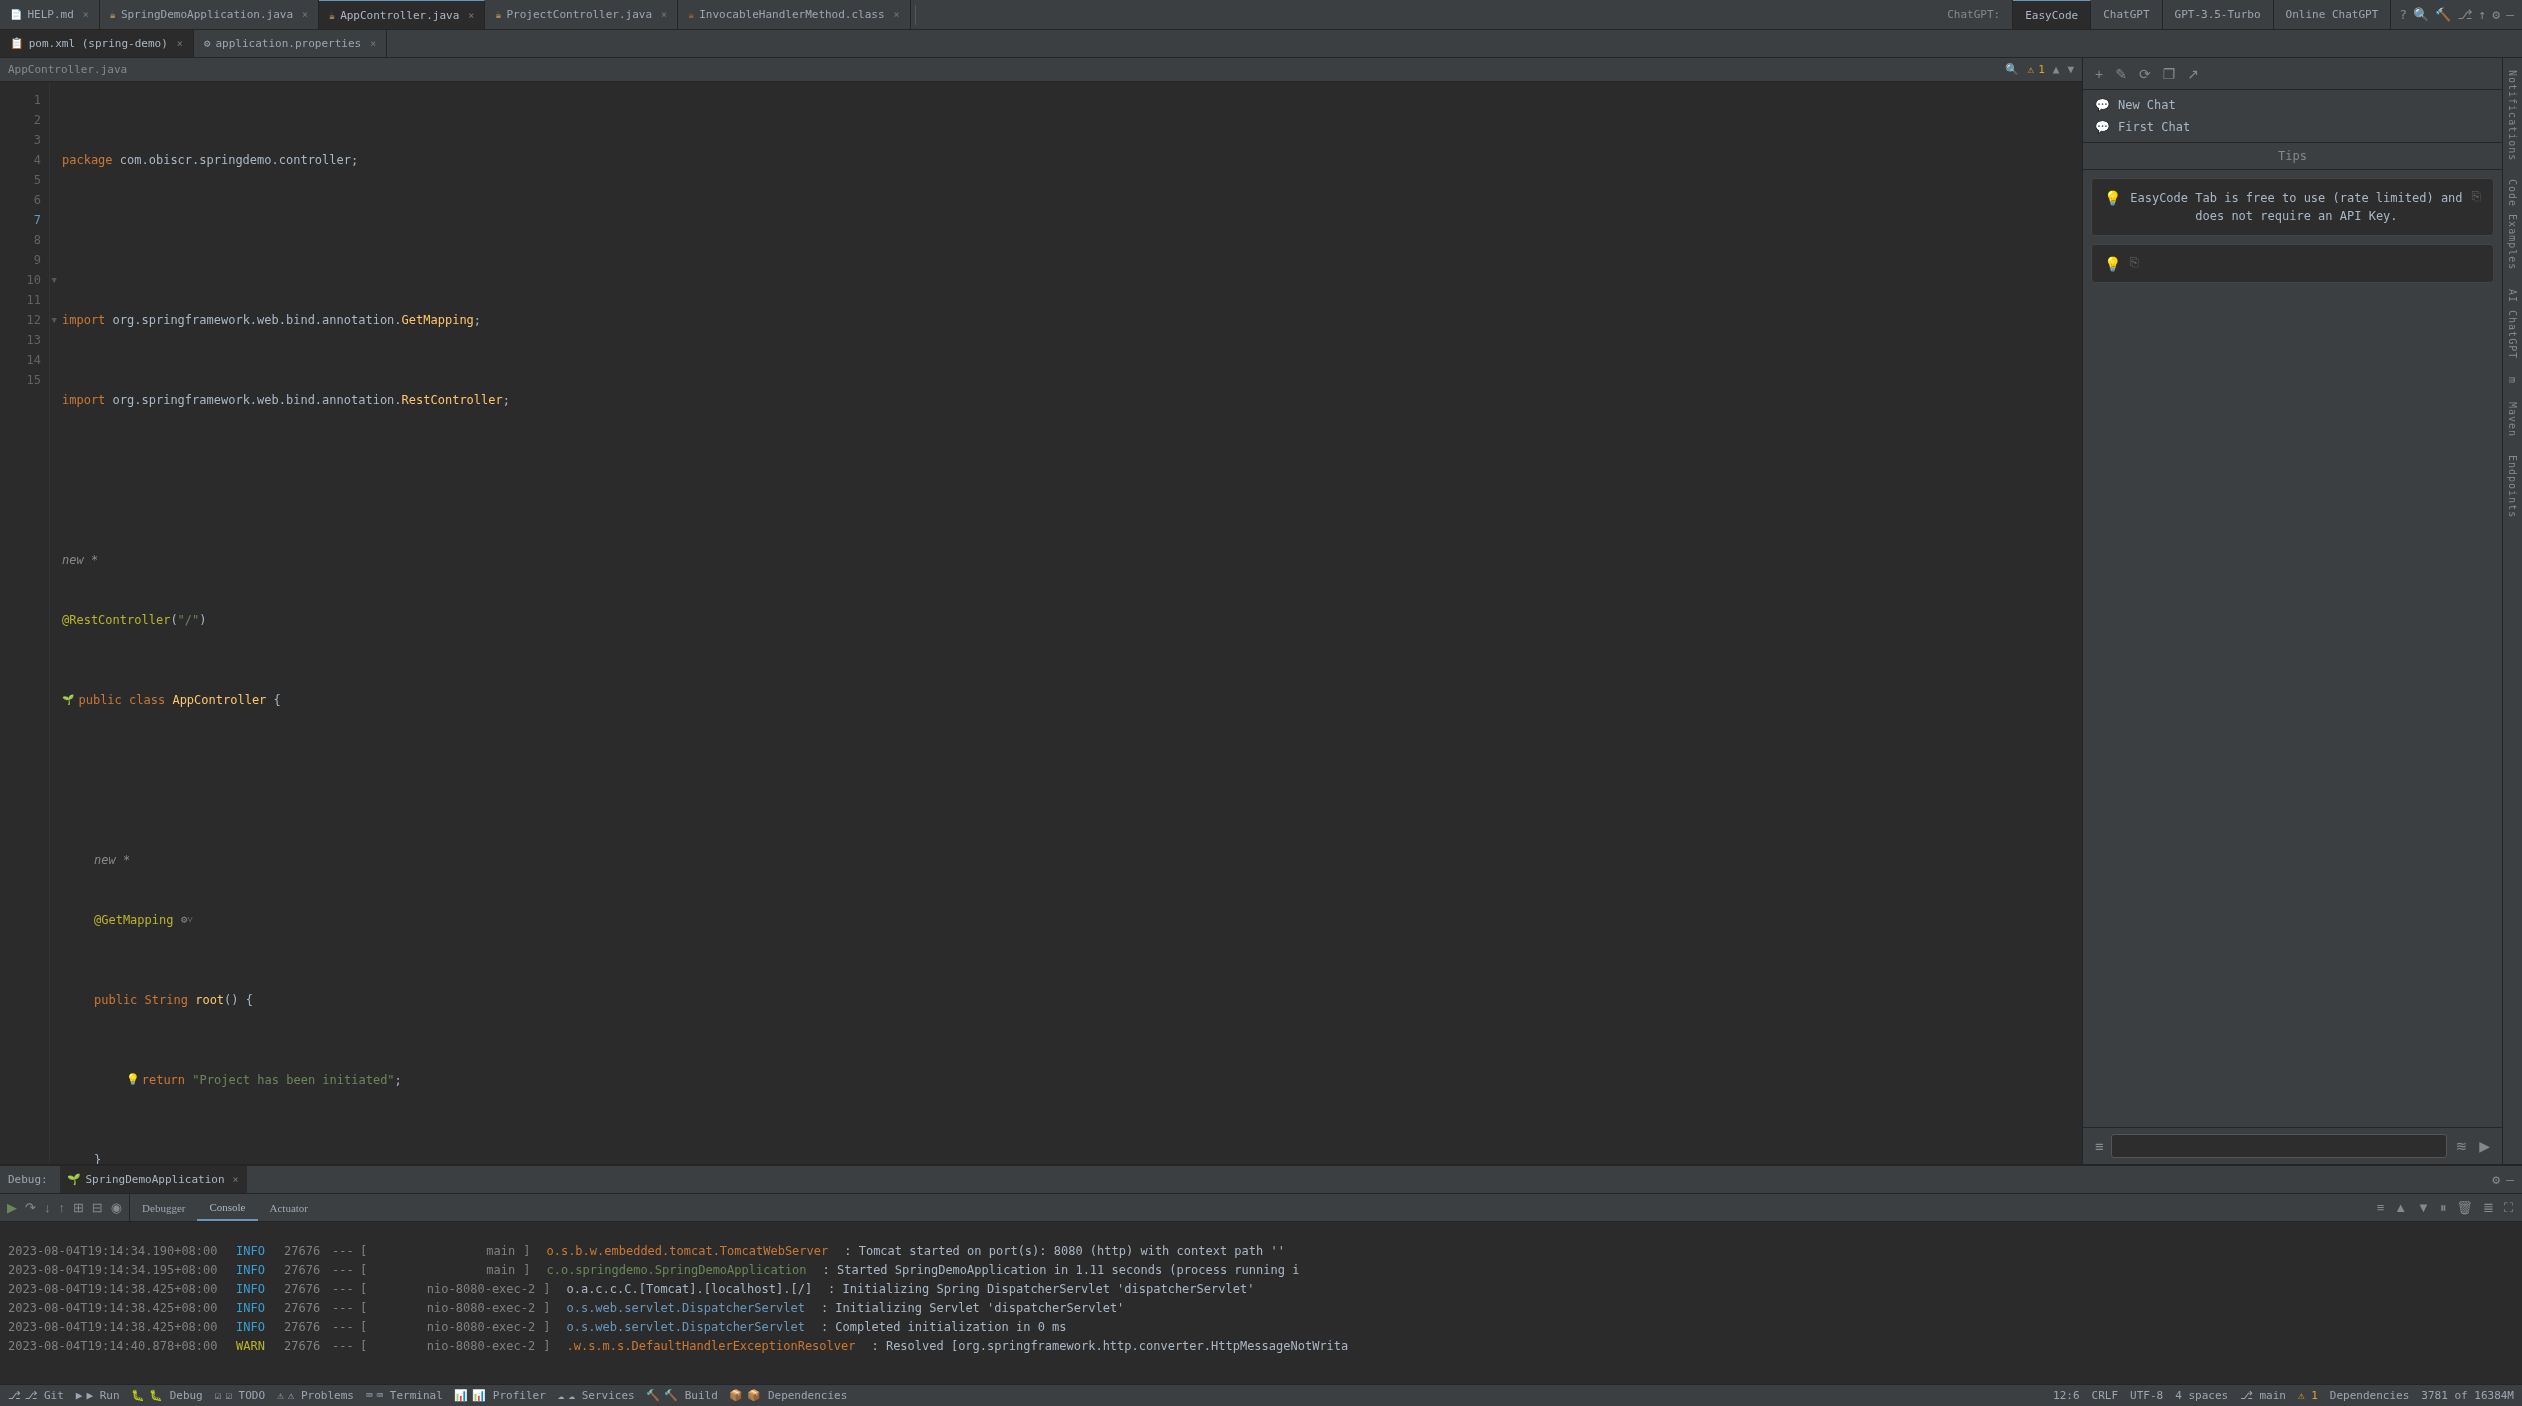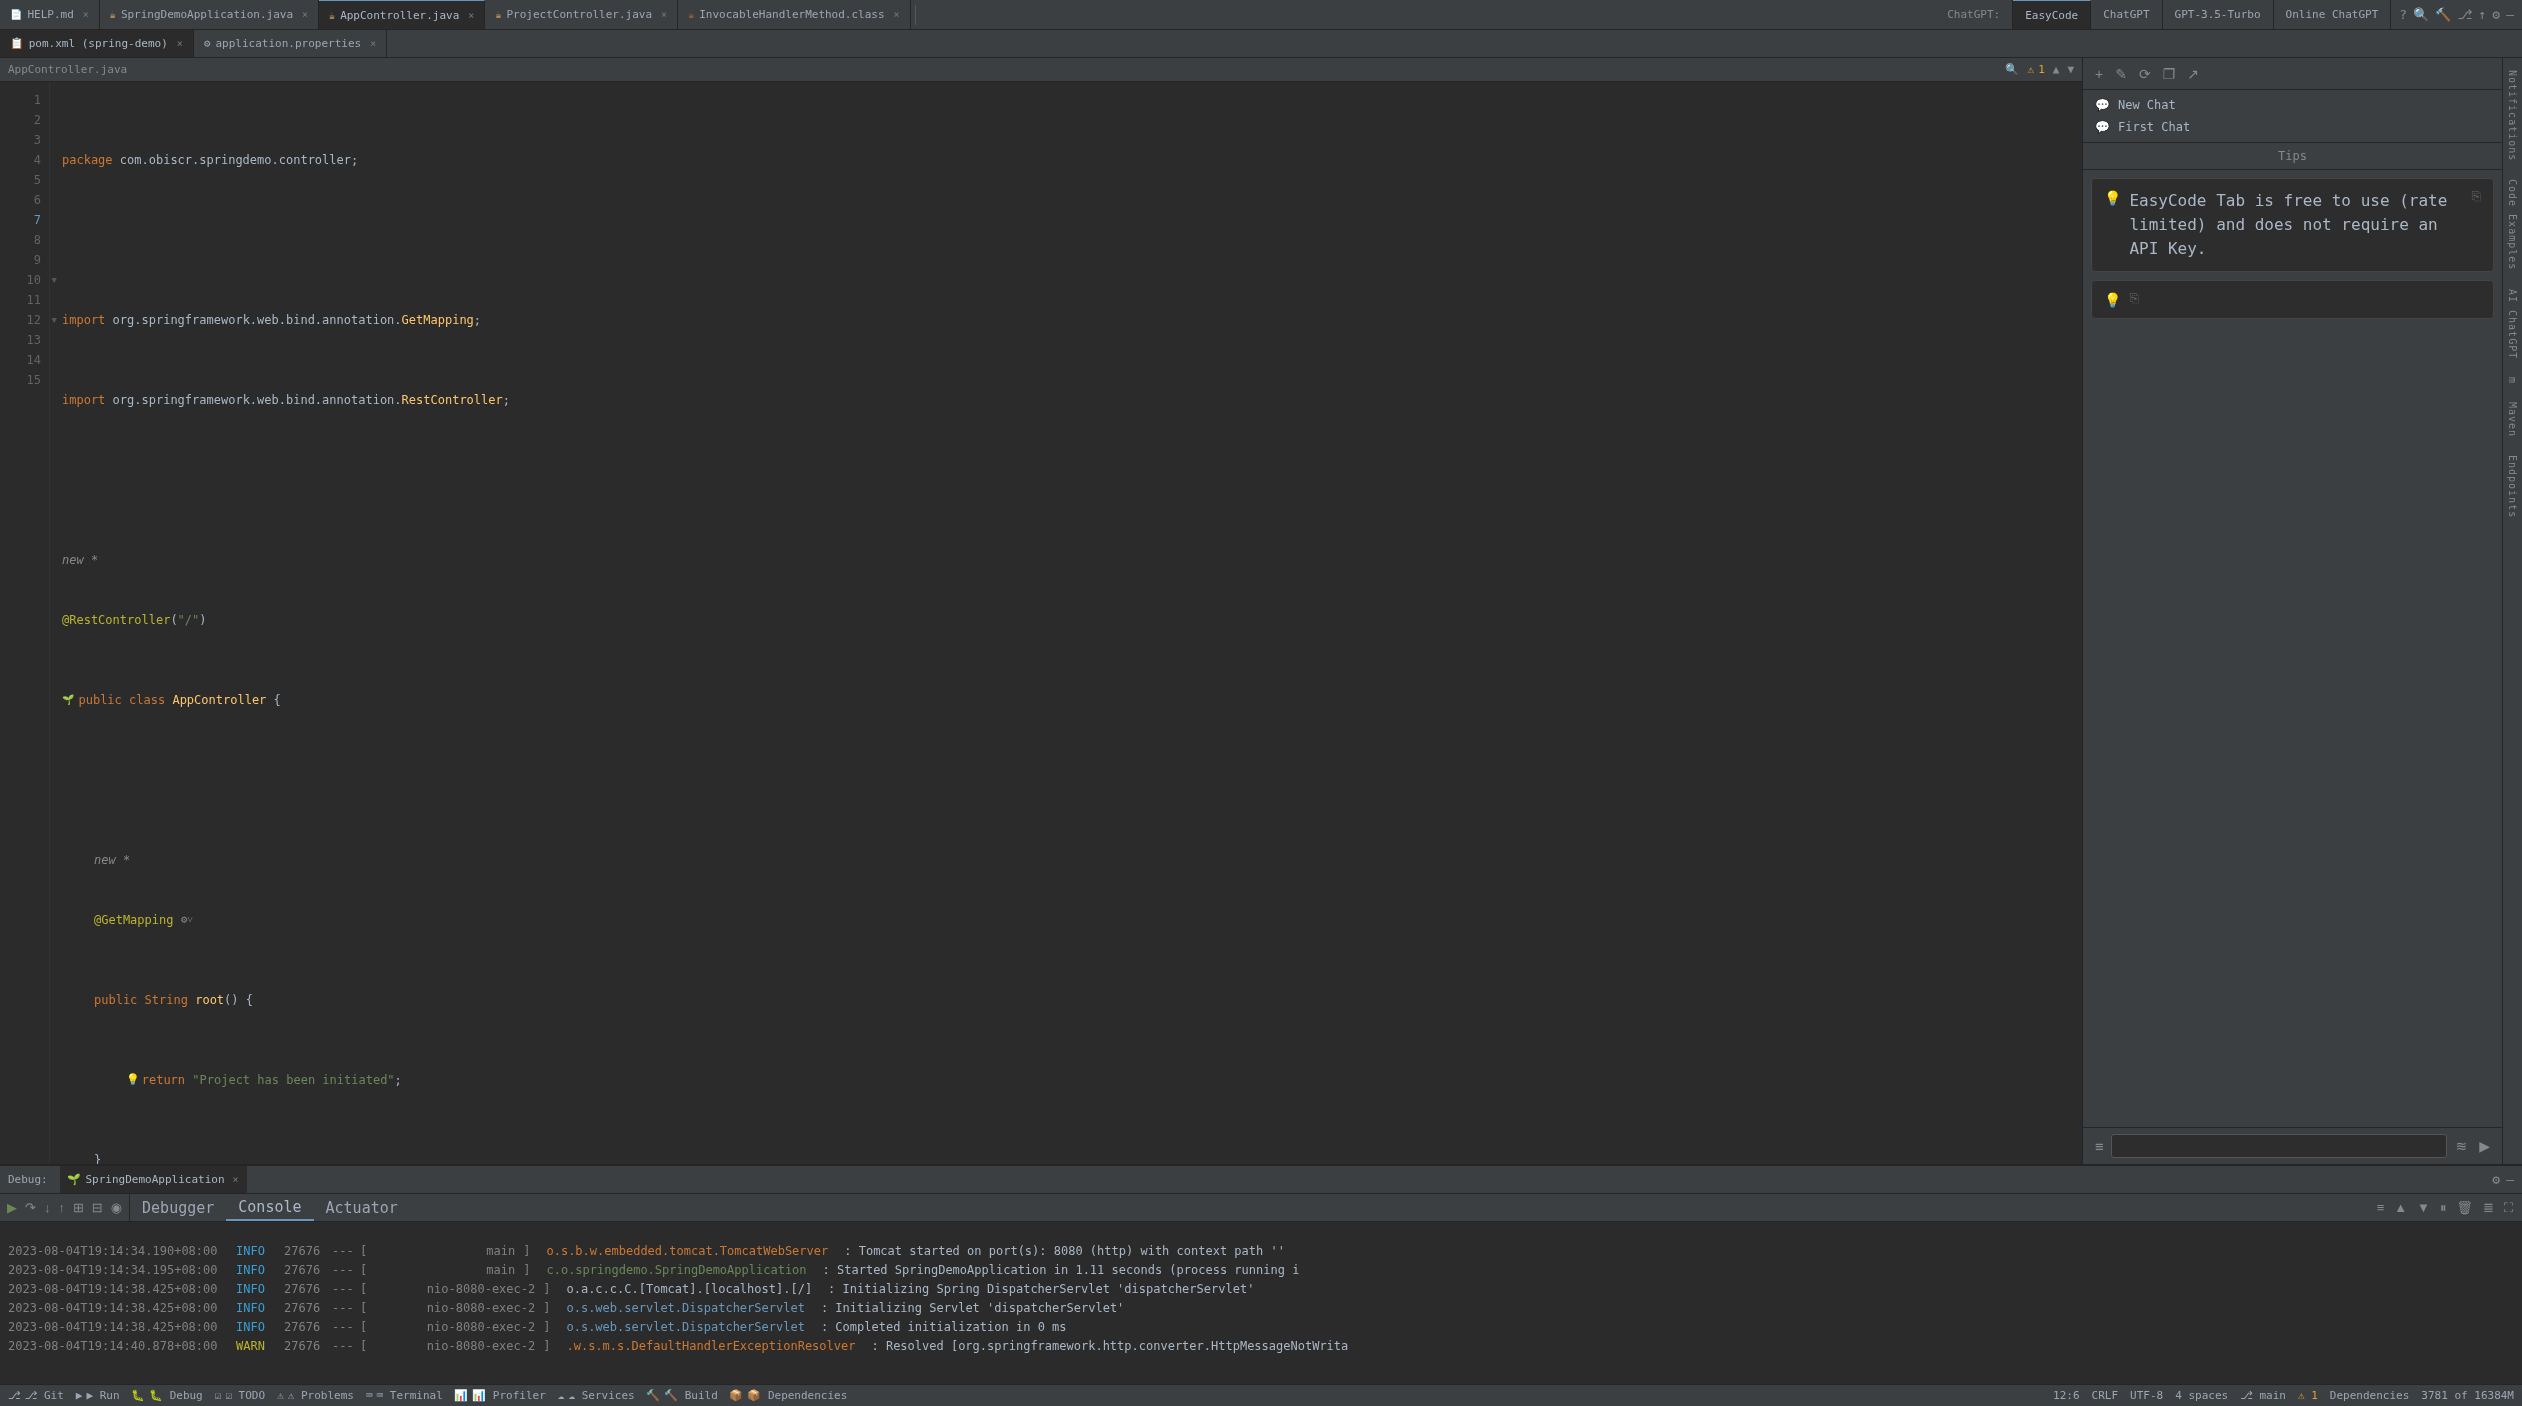--- a/index.html
+++ b/index.html
@@ -249,24 +249,25 @@
       align-items: flex-start;
       position: relative;
     }
     .tip-icon {
       color: #6897bb;
       font-size: 14px;
       flex-shrink: 0;
       margin-top: 1px;
     }
     .tip-text {
-      font-size: 16px;
+      font-size: 12px;
       color: #a9b7c6;
       line-height: 1.5;
       flex: 1;
+      text-align: center;
     }
     .tip-copy {
       color: #666;
       cursor: pointer;
       font-size: 12px;
       flex-shrink: 0;
     }
 
     .chat-input-area {
       border-top: 1px solid #252526;
@@ -366,23 +367,24 @@
       height: 28px;
       border-bottom: 1px solid #252526;
       flex-shrink: 0;
       gap: 0;
     }
     .panel-tab {
       padding: 0 12px;
       height: 100%;
       display: flex;
       align-items: center;
-      font-size: 15px;
+      font-size: 11px;
       color: #9da5b4;
       cursor: pointer;
+      font-family: Liberation Serif, serif;
     }
     .panel-tab.active {
       color: #a9b7c6;
       border-bottom: 2px solid #6897bb;
     }
     .panel-toolbar {
       display: flex;
       align-items: center;
       gap: 4px;
       padding: 0 6px;

